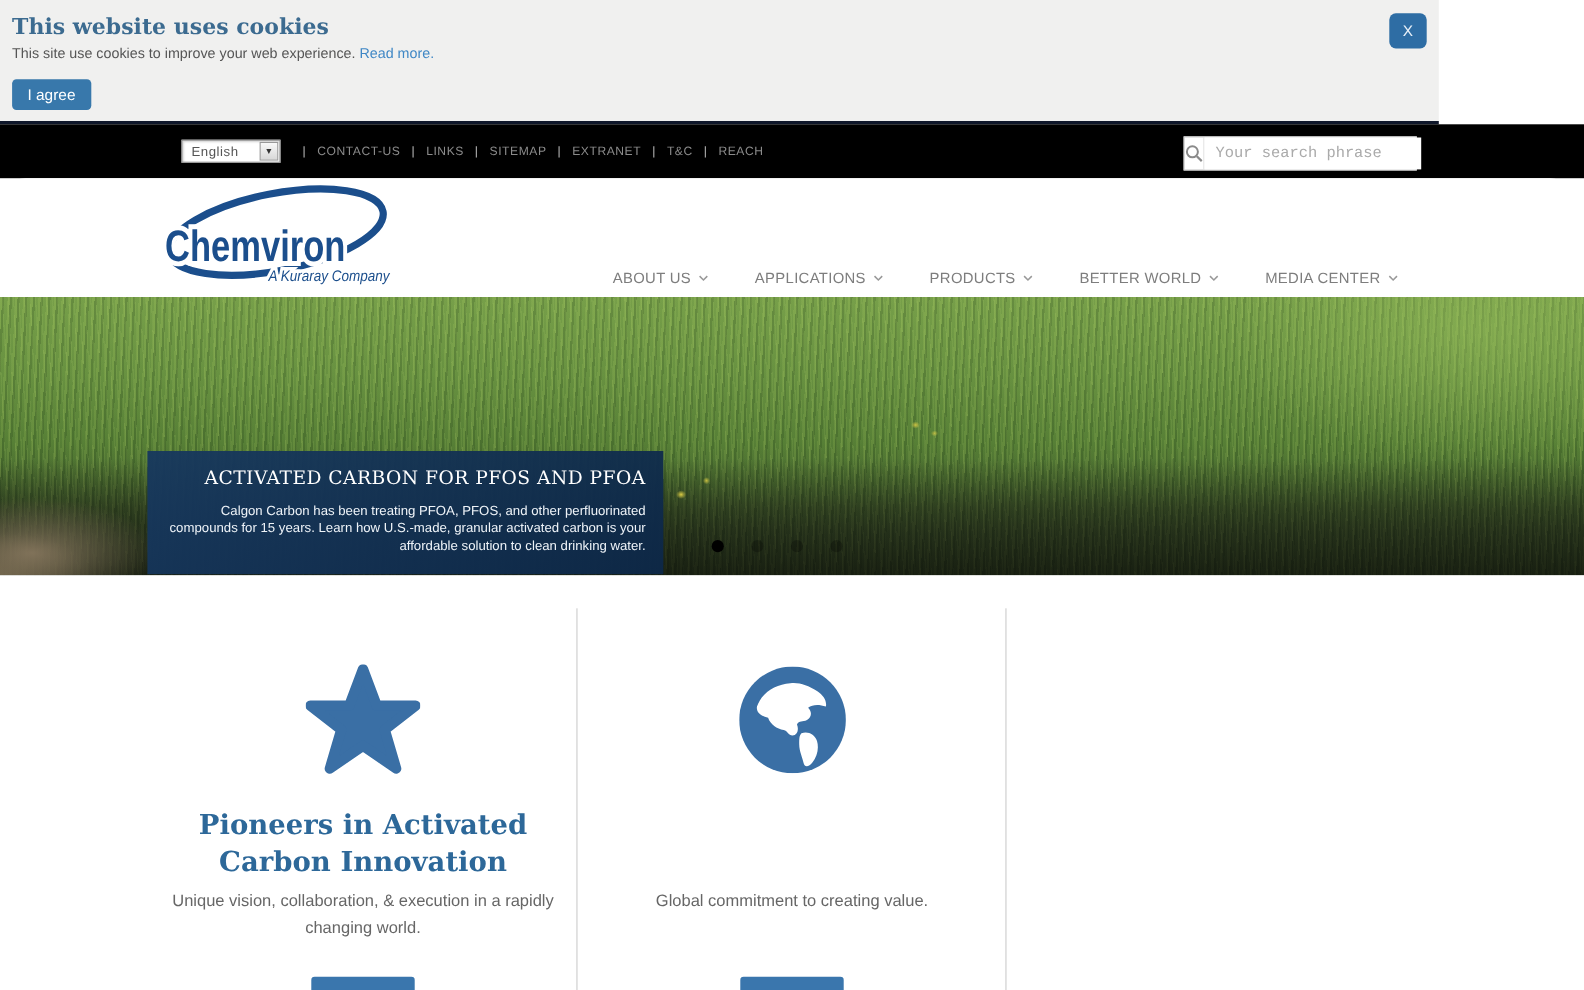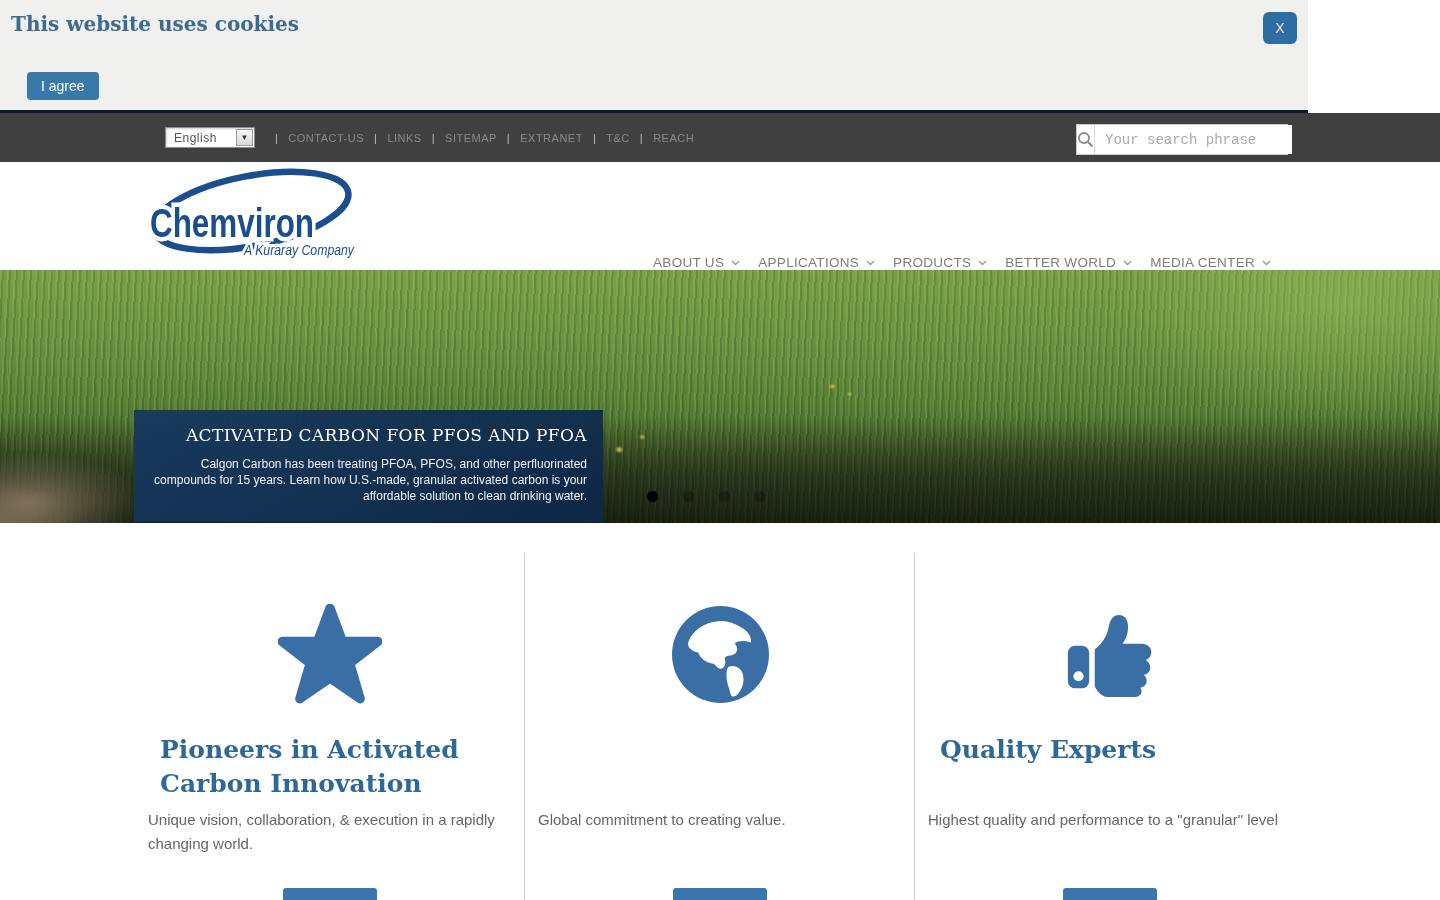--- a/index.html
+++ b/index.html
@@ -9,28 +9,28 @@
   
   .cookie-banner { position:absolute; top:0; left:0; width:1308px; height:113px;
                    background:#f0f0ef; border-bottom:3px solid #0f172a; }
   .cookie-title { position:absolute; top:12px; left:11px;
                   font-family:"DejaVu Serif", serif; font-weight:bold;
                   font-size:20px; color:#3c6b90; }
   .cookie-msg { position:absolute; top:41px; left:11px; font-size:13px; color:#555; }
   .cookie-readmore { color:#3f87c5; text-decoration:none; cursor:pointer; }
   .agree-btn { position:absolute; top:72px; left:11px; background:#3878ab; color:#fff;
                border:none; border-radius:4px; font-size:14px; padding:6px 14px;
-               cursor:pointer; font-family:"Liberation Sans", sans-serif;margin-left:16px; }
+               cursor:pointer; font-family:"Liberation Sans", sans-serif; }
   .close-btn { position:absolute; top:12px; right:11px; width:34px; height:32px;
                background:#2e6da4; color:#e8f0f8; border:none; border-radius:6px;
                font-size:14px; cursor:pointer; }
 
   
   .utility-bar { position:absolute; top:113px; left:0; width:1440px; height:49px;
-                 background:#404040; }
+                 background:#000000; }
   .lang-select { position:absolute; left:165px; top:14px; width:90px; height:21px;
                  background:#fff; border:1px solid #8c8c8c;
                  box-shadow:inset 1px 1px 2px rgba(0,0,0,.18);
                  display:flex; align-items:center; cursor:pointer; }
   .lang-label { flex:1; font-size:12px; color:#555; padding-left:8px; letter-spacing:.5px; }
   .lang-arrow { width:17px; height:17px; margin-right:1px; border:1px solid #999;
                 background:linear-gradient(#f8f8f8,#d8d8d8);
                 display:flex; align-items:center; justify-content:center;
                 font-size:8px; color:#333; }
   .util-links { position:absolute; left:265px; top:0; height:49px;
@@ -42,21 +42,21 @@
                 background:#fff; border:1px solid #ccc; display:flex; }
   .search-icon-cell { width:36px; border-right:1px solid #ddd; display:flex;
                       align-items:center; justify-content:center; cursor:pointer; }
   .search-box input { flex:1; border:none; outline:none; font-size:14px; color:#555;
                       padding:0 10px; font-family:Liberation Mono, monospace; }
   .search-box input::placeholder { color:#aaa; }
 
   
   .site-header { position:absolute; top:162px; left:0; width:1432px; height:108px; background:#fff;border-radius:23px; }
   .logo { position:absolute; left:148px; top:5px; cursor:pointer; }
-  .main-nav { position:absolute; right:161px; bottom:0; display:flex; gap:18px; }
+  .main-nav { position:absolute; right:161px; bottom:10px; display:flex; gap:42px; }
   .nav-item { display:flex; align-items:center; gap:7px; font-size:13.5px; color:#7d7d7d;
               letter-spacing:.3px; cursor:pointer; }
 
   
   .hero { position:absolute; top:270px; left:0; width:1440px; height:253px;
     background:
       radial-gradient(160px 70px at 2% 92%, rgba(136,120,95,.9), rgba(136,120,95,0) 72%),
       radial-gradient(120px 55px at 0% 100%, rgba(110,98,72,.8), rgba(110,98,72,0) 70%),
       radial-gradient(7px 6px at 43% 71%, rgba(226,210,70,.95), transparent 65%),
       radial-gradient(5px 5px at 44.6% 66%, rgba(226,210,70,.8), transparent 65%),
@@ -74,37 +74,38 @@
   .hero-title { font-family:"DejaVu Serif", serif; font-size:17px; font-weight:400;
                 color:#fff; letter-spacing:.4px; }
   .hero-text { margin-top:11px; font-size:12px; line-height:16px; color:#eef3f8; }
   .hero-dots { position:absolute; left:647px; top:221px; display:flex; gap:25px; }
   .dot { width:11px; height:11px; border-radius:50%; background:rgba(0,0,0,.25); cursor:pointer; }
   .dot.active { background:#000; }
 
   
   .features { position:absolute; top:523px; left:0; width:1440px; height:377px; background:#fff; }
   .v-divider { position:absolute; top:30px; width:1px; height:347px; background:#ccc; }
-  .feature { position:absolute; top:0; width:380px; height:377px; }
+  .feature { position:absolute; top:0; width:380px; height:377px; text-align:center; }
   .f-icon { height:158px; margin-top:52px; display:flex; align-items:center; justify-content:center; }
   .f-title { font-family:"DejaVu Serif", serif; font-weight:bold; font-size:25px;
              line-height:34px; color:#2d6899; padding:0 20px; }
   .f-desc { position:absolute; top:285px; left:0; right:0; font-size:15px; line-height:24px;
             color:#666; padding:0 8px; }
   .f-desc.nowrap { white-space:nowrap; }
   .f-btn { position:absolute; top:365px; left:50%; transform:translateX(-50%);
            width:94px; height:32px; background:#3a76ad; border:none; border-radius:3px;
            cursor:pointer; }
   .icon-blue { fill:#3a6fa5; }
 </style>
 </head>
 <body>
 
 <div class="cookie-banner">
   <div class="cookie-title">This website uses cookies</div>
+  <div class="cookie-msg"><span>This site use cookies to improve your web experience. </span><a class="cookie-readmore">Read more.</a></div>
   <button class="agree-btn">I agree</button>
   <button class="close-btn">X</button>
 </div>
 
 <div class="utility-bar">
   <div class="lang-select">
     <span class="lang-label">English</span>
     <span class="lang-arrow">▼</span>
   </div>
   <div class="util-links">
@@ -208,29 +209,13 @@
           C72,34 66,34 62,37 C66,41 65,46 61,48 C57,50 54,48 52,52 C54,57 52,62 48,62
           C44,62 44,58 40,57 C34,56 28,52 26,46 C20,45 15,41 16,36 Z"></path>
         <path fill="#ffffff" d="M56,60 C62,58 68,61 70,67 C72,74 70,81 66,86 C63,90 59,91 58,87
           C57,82 54,76 54,70 C54,65 54,62 56,60 Z"></path>
       </svg>
     </div>
     <div class="f-desc nowrap">Global commitment to creating value.</div>
     <button class="f-btn"></button>
   </div>
 
-  <div class="feature" style="left:920px">
-    <div class="f-icon">
-      <svg width="93" height="102" viewBox="0 0 100 110">
-        <rect class="icon-blue" x="4" y="46" width="23" height="46" rx="8"></rect>
-        <circle fill="#ffffff" cx="15.5" cy="79" r="5.5"></circle>
-        <path class="icon-blue" d="M33,90 L33,50 C40,45 46,37 48,26 C49.5,18 53,13 59,13
-          C66,13 69,19 69,26 C69,32 67,39 63,44 L84,44 C90,44 94,48 94,53
-          C94,57 91.5,60 88,61.5 C91,63.5 93,66 93,69.5 C93,73.5 90,76.5 86,77.5
-          C88,79.5 89,81.5 89,84 C89,88 86,90.5 82,91.5 C83,92.5 83.5,94 83.5,95.5
-          C83.5,99 80,101.5 75,101.5 L48,101.5 C42,101.5 36.5,97 33,90 Z"></path>
-      </svg>
-    </div>
-    <div class="f-title">Quality Experts</div>
-    <div class="f-desc nowrap">Highest quality and performance to a "granular" level</div>
-    <button class="f-btn"></button>
-  </div>
 </div>
 
 </body></html>

